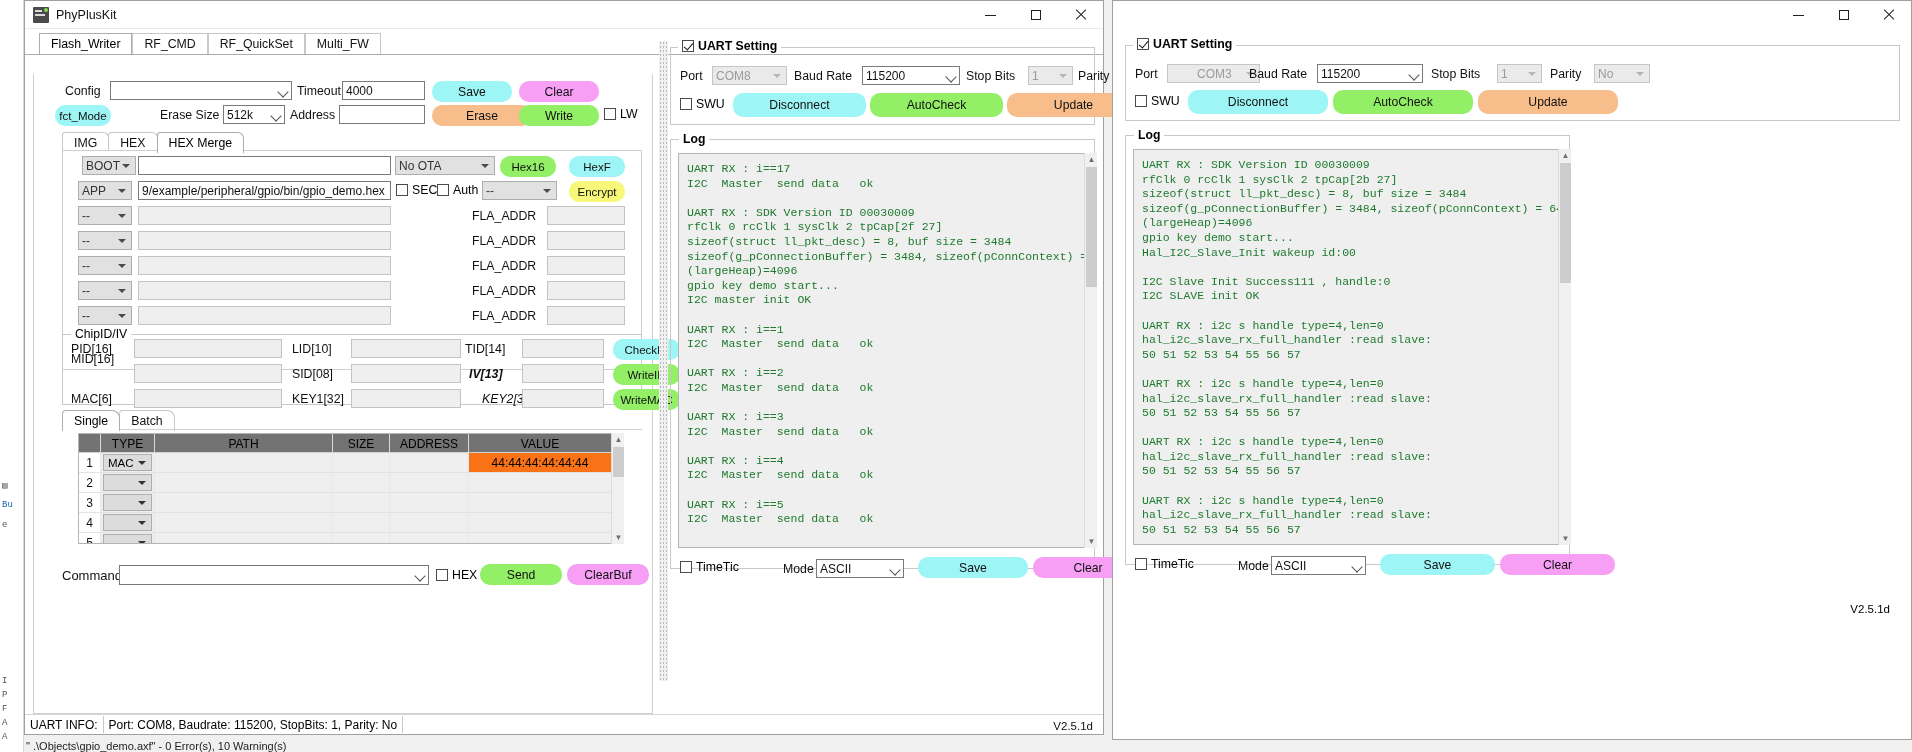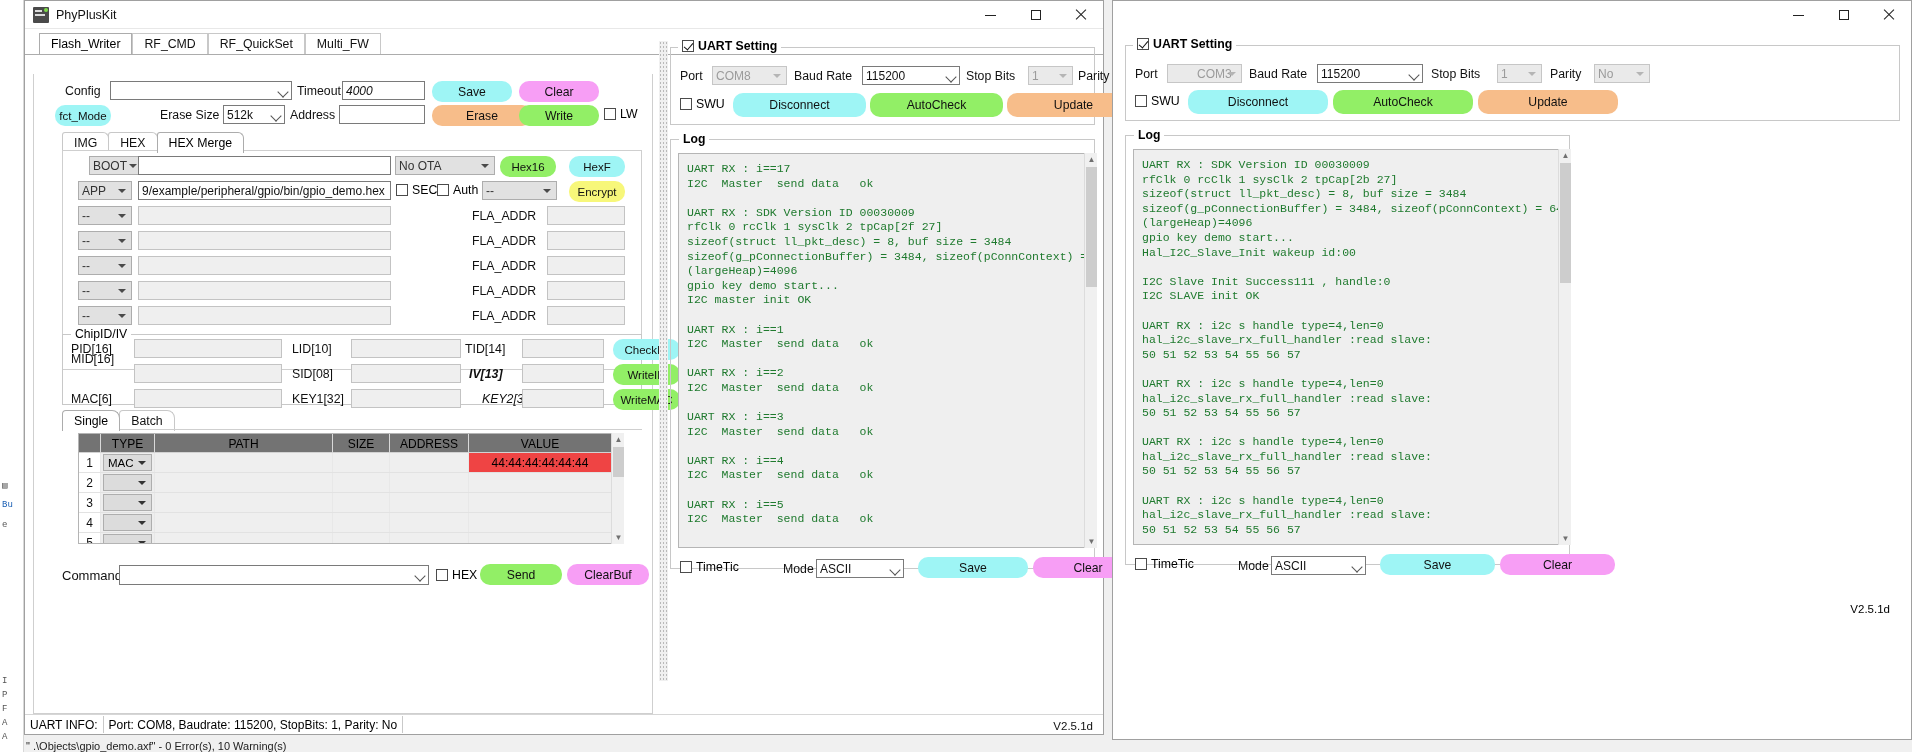--- a/index.html
+++ b/index.html
@@ -180,21 +180,21 @@
     <div class="tab inactive">RF_CMD</div>
     <div class="tab inactive">RF_QuickSet</div>
     <div class="tab inactive">Multi_FW</div>
   </div>
 
   <div class="panel-body" style="position:absolute;left:8px;top:73px;width:620px;height:640px;border:1px solid #cfcfcf;border-top:none;">
 
     <div class="lbl" style="position:absolute;left:31px;top:10px;">Config</div>
     <div class="combo chev" style="position:absolute;left:76px;top:7px;width:182px;"></div>
     <div class="lbl" style="position:absolute;left:263px;top:10px;">Timeout</div>
-    <div class="tbox" style="position:absolute;left:308px;top:7px;width:83px;font-style:italic;">4000</div>
+    <div class="tbox" style="position:absolute;left:308px;top:7px;width:83px;">4000</div>
     <div class="btn" style="position:absolute;left:398px;top:7px;width:80px;background:#9ef5f5;">Save</div>
     <div class="btn" style="position:absolute;left:485px;top:7px;width:80px;background:#f79ef5;">Clear</div>
 
     <div class="btn" style="position:absolute;left:21px;top:31px;width:56px;background:#9ef5f5;font-size:11.5px;">fct_Mode</div>
     <div class="lbl" style="position:absolute;left:126px;top:34px;">Erase Size</div>
     <div class="combo chev" style="position:absolute;left:189px;top:31px;width:62px;">512k</div>
     <div class="lbl" style="position:absolute;left:256px;top:34px;">Address</div>
     <div class="tbox" style="position:absolute;left:305px;top:31px;width:86px;"></div>
     <div class="btn" style="position:absolute;left:398px;top:31px;width:100px;background:#f7bd8a;">Erase</div>
     <div class="btn" style="position:absolute;left:485px;top:31px;width:80px;background:#92ef66;">Write</div>
@@ -204,21 +204,21 @@
     </div>
 
     <div style="position:absolute;left:28px;top:58px;display:flex;align-items:flex-start;">
       <div class="tab inactive" style="border-radius:3px 6px 0 0;">IMG</div>
       <div class="tab inactive" style="border-radius:3px 6px 0 0;margin-left:-1px;">HEX</div>
       <div class="tab active" style="border-radius:3px 6px 0 0;margin-left:-1px;">HEX Merge</div>
     </div>
 
     <div style="position:absolute;left:28px;top:76px;width:580px;height:220px;border:1px solid #cfcfcf;background:#ffffff;"></div>
 
-    <div class="combo gray" style="position:absolute;left:55px;top:82px;width:54px;">BOOT</div>
+    <div class="combo gray" style="position:absolute;left:48px;top:82px;width:54px;">BOOT</div>
     <div class="tbox" style="position:absolute;left:104px;top:82px;width:253px;"></div>
     <div class="combo gray" style="position:absolute;left:361px;top:82px;width:100px;">No OTA</div>
     <div class="btn" style="position:absolute;left:466px;top:82px;width:56px;background:#92ef66;font-size:11.5px;">Hex16</div>
     <div class="btn" style="position:absolute;left:535px;top:82px;width:56px;background:#9ef5f5;font-size:11.5px;">HexF</div>
 
     <div class="combo gray" style="position:absolute;left:44px;top:107px;width:54px;">APP</div>
     <div class="tbox" style="position:absolute;left:104px;top:107px;width:253px;">9/example/peripheral/gpio/bin/gpio_demo.hex</div>
     <div class="cb" style="position:absolute;left:362px;top:109px;">
       <span class="box"></span>
       <span>SEC</span>
@@ -298,21 +298,21 @@
         <div style="width:142px;border-right:none;">VALUE</div>
       </div>
       <div class="tbl-row">
         <div class="cell-num" style="width:22px;">1</div>
         <div style="width:54px;background:#eee;padding:0;">
             <span class="minicombo">MAC</span>
           </div>
         <div style="width:178px;background:#efefef;"></div>
         <div style="width:57px;background:#efefef;"></div>
         <div style="width:79px;background:#efefef;"></div>
-        <div style="width:142px;border-right:none;background:#ef4444;justify-content:center;">44:44:44:44:44:44</div>
+        <div style="width:142px;border-right:none;background:#f97316;justify-content:center;">44:44:44:44:44:44</div>
       </div>
       <div class="tbl-row">
         <div class="cell-num" style="width:22px;">2</div>
         <div style="width:54px;background:#eee;padding:0;">
             <span class="minicombo"></span>
           </div>
         <div style="width:178px;background:#efefef;"></div>
         <div style="width:57px;background:#efefef;"></div>
         <div style="width:79px;background:#efefef;"></div>
         <div style="width:142px;border-right:none;background:#efefef;"></div>
@@ -458,21 +458,21 @@
   </div>
 
   <div style="position:absolute;left:12px;top:40px;width:775px;height:600px;">
     <div class="grpbox" style="left:0;top:4px;width:775px;height:76px;"></div>
     <div class="cb" style="position:absolute;left:8px;top:-4px;background:#fff;padding:0 4px;font-weight:bold;">
       <span class="box checked"></span>
       <span>UART Setting</span>
     </div>
 
     <div class="lbl" style="position:absolute;left:10px;top:26px;">Port</div>
-    <div class="combo disabled" style="position:absolute;left:42px;top:23px;width:75px;padding-left:29px;">COM3</div>
+    <div class="combo disabled" style="position:absolute;left:42px;top:23px;width:93px;padding-left:29px;">COM3</div>
     <div class="lbl" style="position:absolute;left:124px;top:26px;">Baud Rate</div>
     <div class="combo chev" style="position:absolute;left:192px;top:23px;width:106px;">115200</div>
     <div class="lbl" style="position:absolute;left:306px;top:26px;">Stop Bits</div>
     <div class="combo disabled" style="position:absolute;left:372px;top:23px;width:45px;">1</div>
     <div class="lbl" style="position:absolute;left:425px;top:26px;">Parity</div>
     <div class="combo disabled" style="position:absolute;left:469px;top:23px;width:56px;">No</div>
 
     <div class="cb" style="position:absolute;left:10px;top:53px;">
       <span class="box"></span>
       <span>SWU</span>

